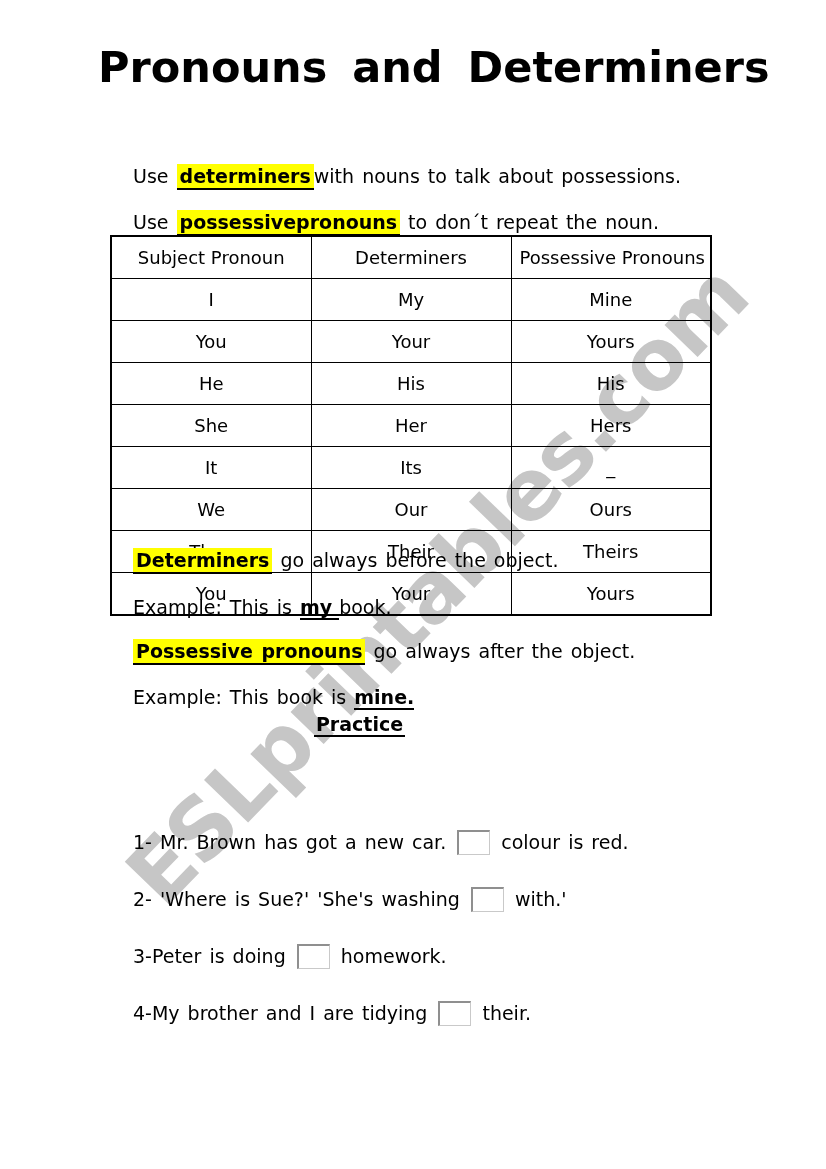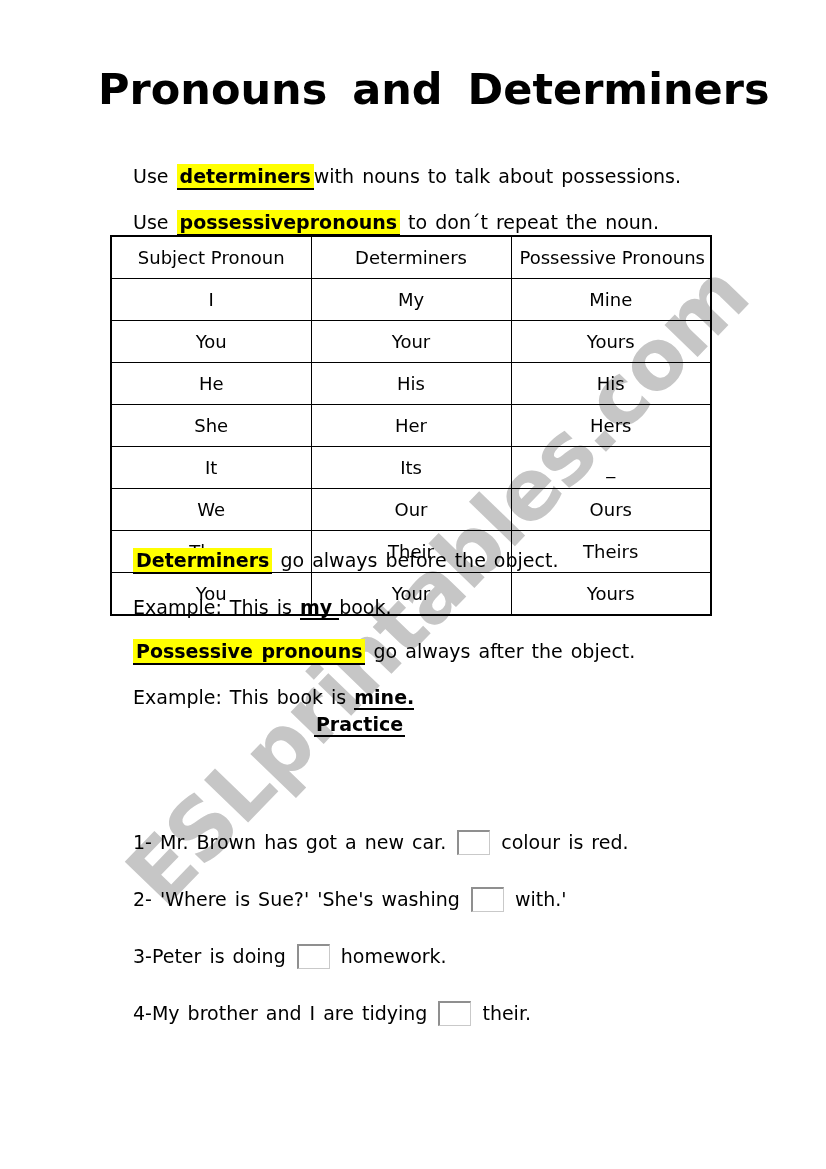--- a/index.html
+++ b/index.html
@@ -8,21 +8,21 @@
     background:#ffffff; overflow:hidden;
     font-family:"DejaVu Sans", sans-serif; color:#000;
   }
   .watermark {
     position:absolute; left:437px; top:585px; z-index:0;
     transform:translate(-50%,-50%) rotate(-46deg);
     font-size:84px; font-weight:bold; letter-spacing:-2px;
     color:#c6c6c6; white-space:nowrap; user-select:none;
   }
   .title {
-    position:absolute; left:98px; top:64px; margin:0; z-index:1;
+    position:absolute; left:98px; top:42px; margin:0; z-index:1;
     font-size:43px; font-weight:bold; word-spacing:10px; white-space:nowrap;
   }
   .line {
     position:absolute; left:117px; z-index:1; margin:16px;
     font-size:19px; line-height:26px; white-space:nowrap; word-spacing:2px;
   }
   .hl { background:#ffff00; font-weight:bold; border-bottom:2px solid #000; padding:1px 3px; }
   .uw { font-weight:bold; border-bottom:2px solid #000; }
   .uw-space { padding-right:7px; }
   .pron-table {

